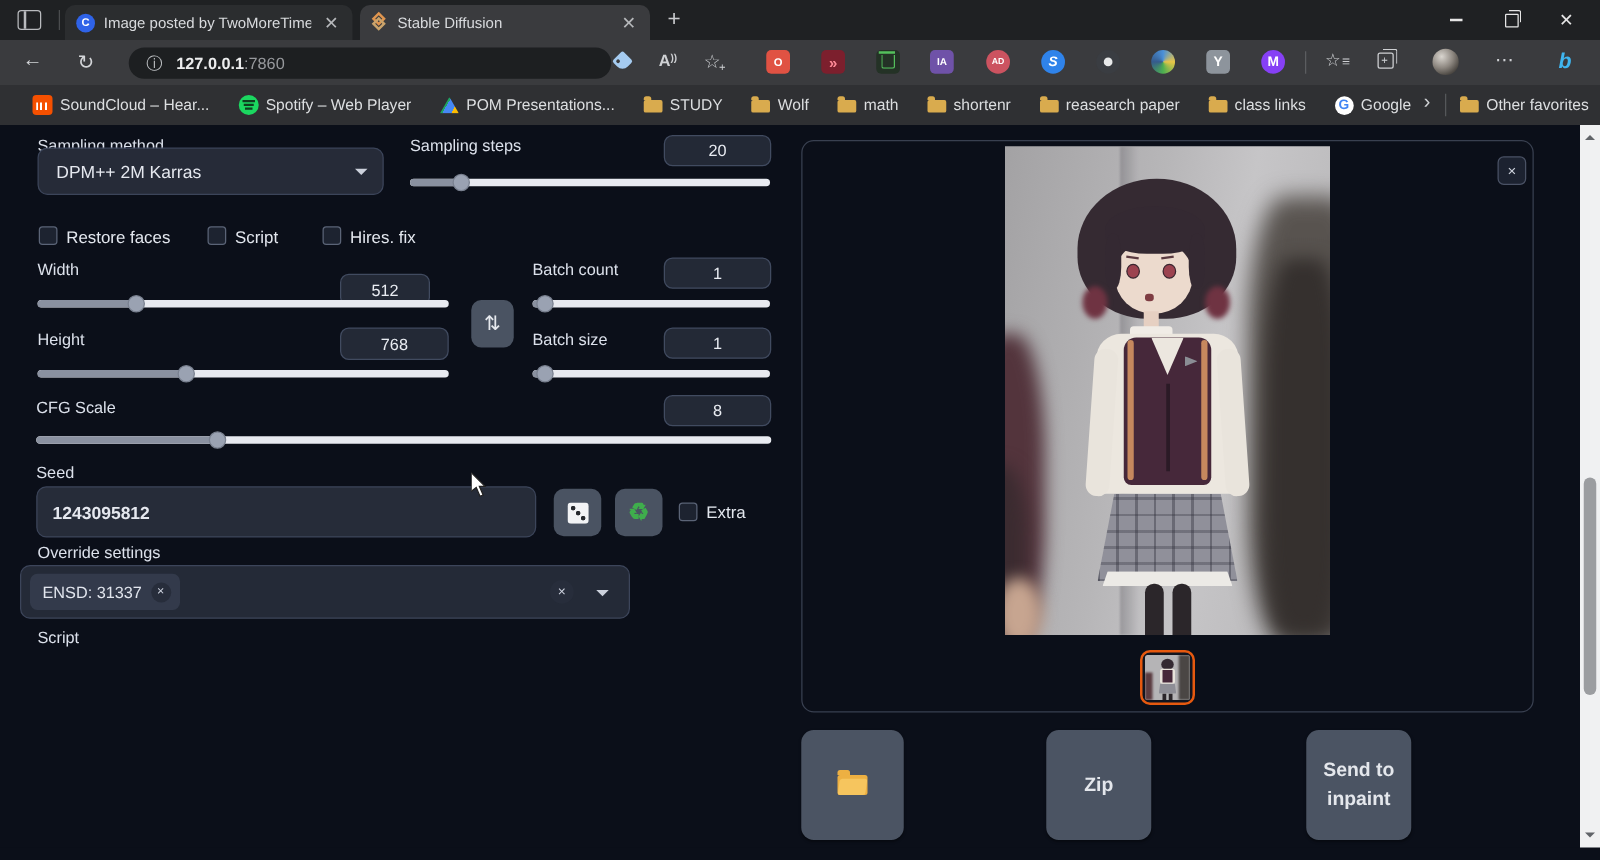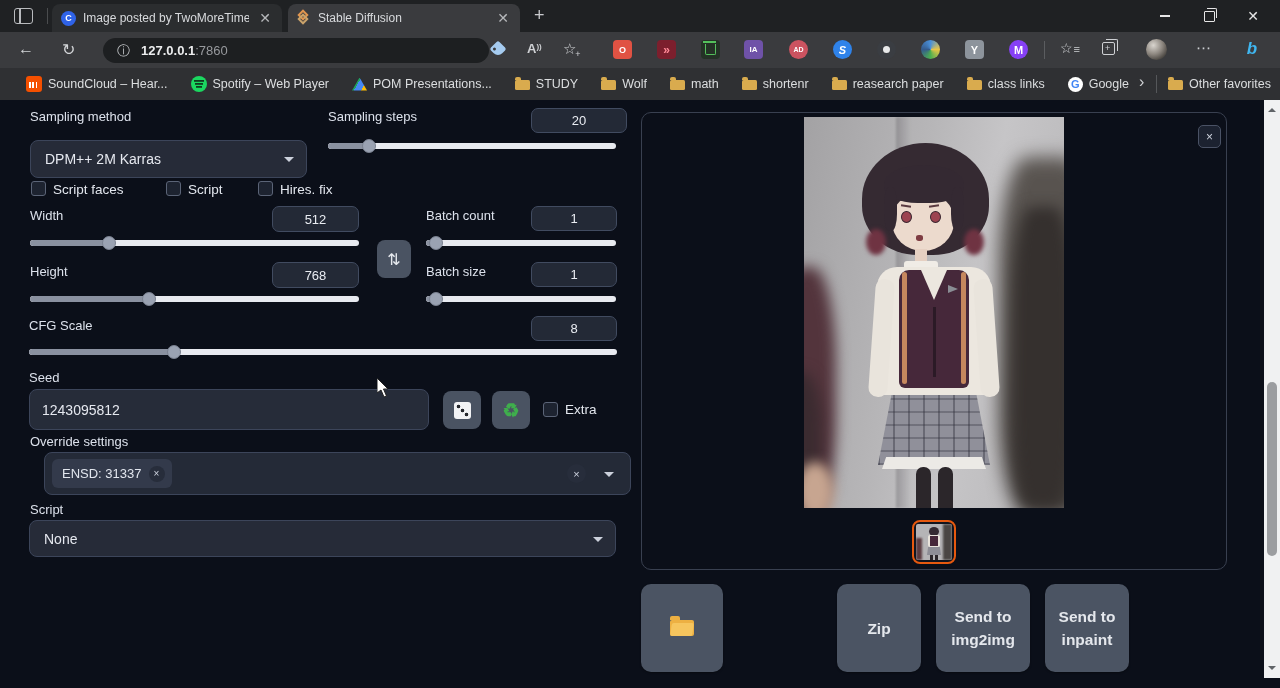--- a/index.html
+++ b/index.html
@@ -90,21 +90,21 @@
   .slider{position:absolute;height:14px;}
   .sl-track{position:absolute;left:0;right:0;top:4px;height:6px;border-radius:3px;background:#e8eaf0;overflow:hidden;}
   .sl-fill{height:100%;background:#8a91a0;border-radius:3px;}
   .sl-thumb{position:absolute;top:0;width:14px;height:14px;margin-left:-7px;border-radius:50%;background:#9aa2b2;
             border:1px solid #79808f;box-sizing:border-box;}
   .cb{position:absolute;width:15px;height:15px;background:#1d2330;border:1px solid #5b6477;border-radius:3px;box-sizing:border-box;}
   .cblabel{position:absolute;font-size:13.5px;color:#e3e7ee;}
   .sqbtn{position:absolute;background:#4a5362;border-radius:8px;display:flex;align-items:center;justify-content:center;
          color:#e6e9ee;font-size:16px;}
   .seedinput{position:absolute;background:#262c39;border:1px solid #3c455a;border-radius:8px;color:#e5e8ef;font-size:14px;
-             padding:4px 12px;box-sizing:border-box;outline:none;font-family:"Liberation Sans",sans-serif;}
+             padding:4px 12px;box-sizing:border-box;outline:none;font-family:"Liberation Sans",sans-serif;font-weight:bold;}
   .dice-ico{width:17px;height:17px;background:#f2f3f5;border-radius:3px;
     background-image:radial-gradient(circle at 4.5px 4.5px,#26292e 1.6px,transparent 2.1px),
                      radial-gradient(circle at 8.5px 8.5px,#26292e 1.6px,transparent 2.1px),
                      radial-gradient(circle at 12.5px 12.5px,#26292e 1.6px,transparent 2.1px);}
   .recycle-ico{color:#3fae4c;font-size:19px;font-weight:bold;line-height:19px;}
   .ovr-box{position:absolute;background:#242a37;border:1px solid #3c455a;border-radius:8px;box-sizing:border-box;}
   .chip{position:absolute;left:7px;top:6px;height:29px;background:#333a4b;border-radius:6px;display:flex;align-items:center;
         gap:7px;padding:0 7px 0 10px;font-size:13px;color:#e2e6ee;}
   .chipx{width:16px;height:16px;border-radius:50%;background:#272d3b;color:#cfd4e0;font-size:10px;display:flex;align-items:center;justify-content:center;}
   .ovr-clear{position:absolute;right:44px;top:11px;width:19px;height:19px;border-radius:50%;background:#272d3b;color:#cfd4e0;
@@ -251,43 +251,43 @@
     <span class="bm-sep"></span>
     <span class="bm-other">
         <span class="folder-ico"></span>
         <span>Other favorites</span>
       </span>
   </div>
 
   <div class="page">
 
     <span class="flabel" style="left:30px;top:9px">Sampling method</span>
-    <div class="dd" style="left:30px;top:40px;width:277px;height:38px">
+    <div class="dd" style="left:30px;top:18px;width:277px;height:38px">
       <span>DPM++ 2M Karras</span>
       <span class="ddcaret"></span>
     </div>
 
     <span class="flabel" style="left:328px;top:9px">Sampling steps</span>
-    <div class="numbox" style="left:531px;top:8px;width:96px;height:25px">20</div>
+    <div class="numbox" style="left:531px;top:8px;width:86px;height:25px">20</div>
     <div class="slider" style="left:328px;top:39px;width:288px">
       <div class="sl-track">
           <div class="sl-fill" style="width:14.2%"></div>
         </div>
       <div class="sl-thumb" style="left:14.2%"></div>
     </div>
 
     <span class="cb" style="left:31px;top:81px"></span>
-    <span class="cblabel" style="left:53px;top:82px">Script faces</span>
+    <span class="cblabel" style="left:53px;top:82px">Restore faces</span>
     <span class="cb" style="left:166px;top:81px"></span>
     <span class="cblabel" style="left:188px;top:82px">Script</span>
     <span class="cb" style="left:258px;top:81px"></span>
     <span class="cblabel" style="left:280px;top:82px">Hires. fix</span>
 
     <span class="flabel" style="left:30px;top:108px">Width</span>
-    <div class="numbox" style="left:272px;top:106px;width:87px;height:26px">512</div>
+    <div class="numbox" style="left:272px;top:119px;width:72px;height:26px">512</div>
     <div class="slider" style="left:30px;top:136px;width:329px">
       <div class="sl-track">
           <div class="sl-fill" style="width:24%"></div>
         </div>
       <div class="sl-thumb" style="left:24%"></div>
     </div>
 
     <span class="flabel" style="left:426px;top:108px">Batch count</span>
     <div class="numbox" style="left:531px;top:106px;width:86px;height:25px">1</div>
     <div class="slider" style="left:426px;top:136px;width:190px">
@@ -333,34 +333,30 @@
     <div class="sqbtn" style="left:443px;top:291px;width:38px;height:38px">
         <span class="dice-ico"></span>
       </div>
     <div class="sqbtn" style="left:492px;top:291px;width:38px;height:38px">
         <span class="recycle-ico">♻</span>
       </div>
     <span class="cb" style="left:543px;top:302px"></span>
     <span class="cblabel" style="left:565px;top:302px">Extra</span>
 
     <span class="flabel" style="left:30px;top:334px">Override settings</span>
-    <div class="ovr-box" style="left:44px;top:352px;width:587px;height:43px">
+    <div class="ovr-box" style="left:16px;top:352px;width:488px;height:43px">
       <span class="chip">
         <span>ENSD: 31337</span>
         <span class="chipx">×</span>
       </span>
       <span class="ovr-clear">×</span>
       <span class="ddcaret" style="right:16px"></span>
     </div>
 
     <span class="flabel" style="left:30px;top:402px">Script</span>
-    <div class="dd" style="left:29px;top:420px;width:587px;height:37px">
-      <span>None</span>
-      <span class="ddcaret"></span>
-    </div>
 
     <div class="panelbox"></div>
     <div class="gclose">×</div>
 
     <div class="genimg">
 
       <div class="abs" style="left:92px;top:0;width:14px;height:100%;background:linear-gradient(90deg,rgba(110,108,114,.45),rgba(170,168,172,.1));filter:blur(1px)"></div>
 
       <div class="blurblob" style="left:-26px;top:150px;width:58px;height:250px;background:#53343c;border-radius:40%"></div>
       <div class="blurblob" style="left:-30px;top:255px;width:48px;height:140px;background:#3b2b30;border-radius:40%"></div>
@@ -423,21 +419,20 @@
         <div class="abs" style="left:11px;top:23px;width:14px;height:8px;background:#8e8e96;clip-path:polygon(8% 0,92% 0,100% 100%,0 100%)"></div>
         <div class="abs" style="left:14px;top:31px;width:3px;height:5px;background:#2b262a"></div>
         <div class="abs" style="left:19px;top:31px;width:3px;height:5px;background:#2b262a"></div>
       </div>
     </div>
 
     <div class="gbtn" style="left:641px;width:82px">
         <span class="bigfolder"></span>
       </div>
     <div class="gbtn" style="left:837px;width:84px">Zip</div>
-    <div class="gbtn" style="left:936px;width:94px">Send to img2img</div>
     <div class="gbtn" style="left:1045px;width:84px">Send to inpaint</div>
 
     <div class="vscroll">
       <span class="varrow" style="top:4px;border-bottom-color:#606468"></span>
       <span class="varrow" style="bottom:4px;border-top-color:#606468"></span>
       <span class="vthumb" style="top:282px;height:174px"></span>
     </div>
   </div>
 
 

